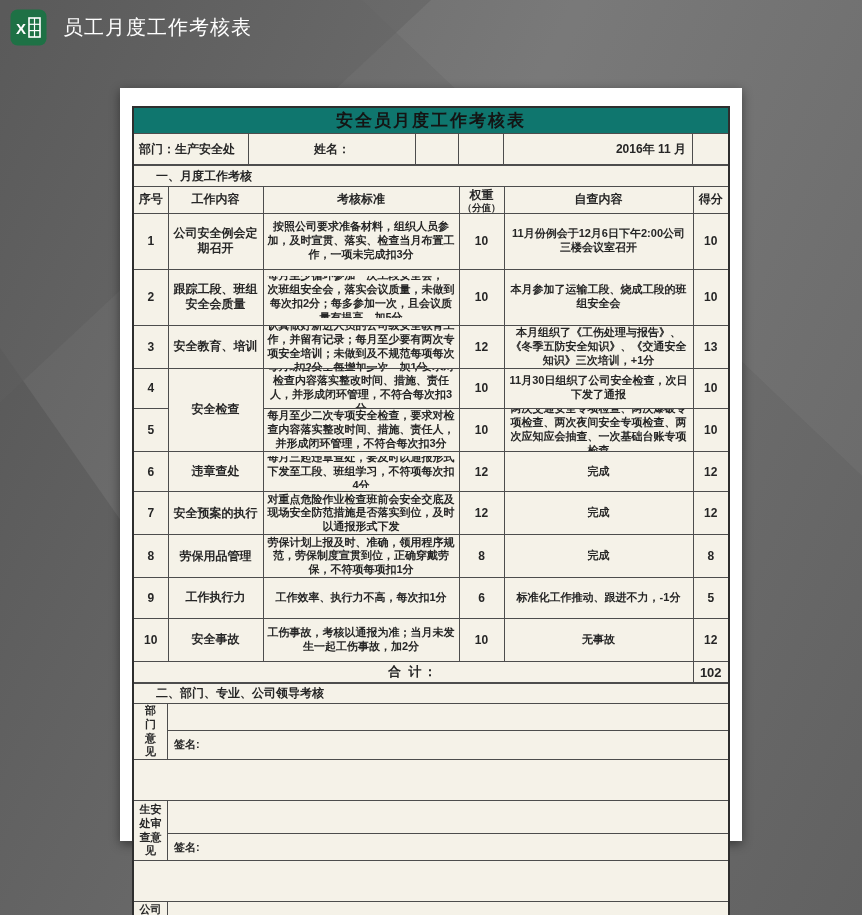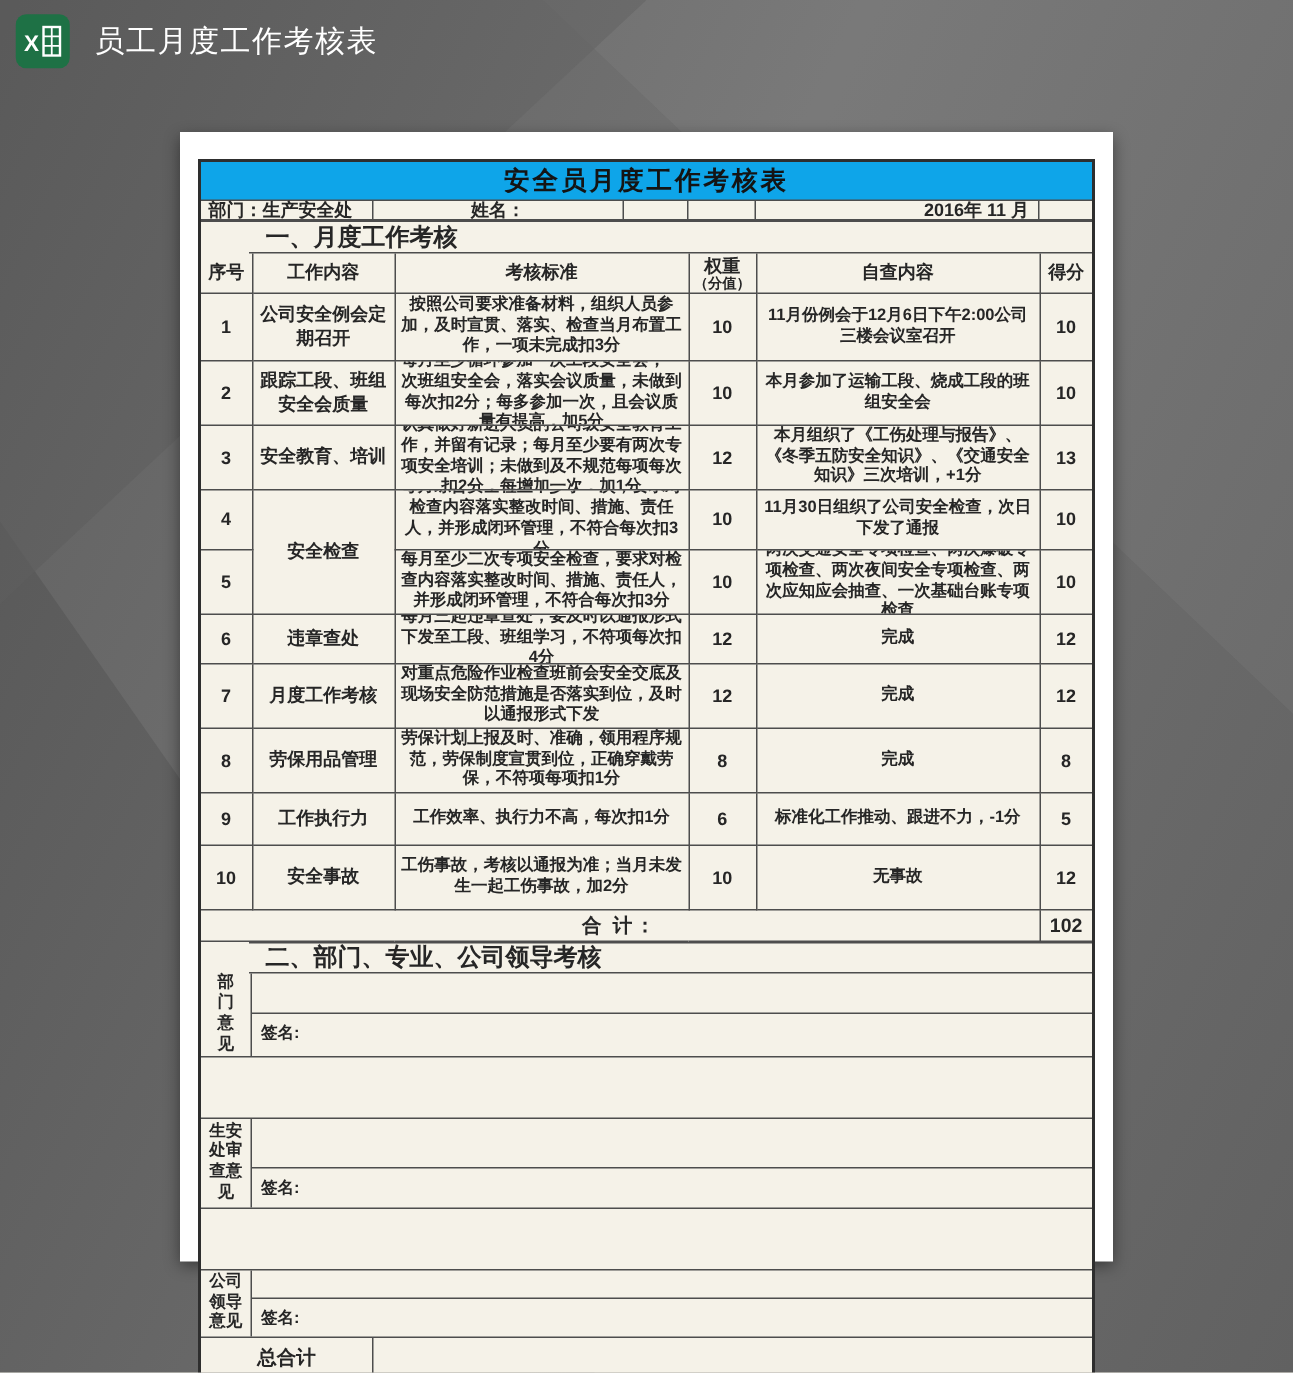--- a/index.html
+++ b/index.html
@@ -28,47 +28,47 @@
   .sheet {
     position:absolute; left:12px; top:18px; width:598px;
     background:#f5f2e8; border:2px solid #2e2e2e;
     color:#262626; font-weight:700;
   }
   .sheet .row { display:flex; border-bottom:1px solid #4d4d4d; }
   .cell { border-right:1px solid #4d4d4d; display:flex; align-items:center; }
   .cell:last-child { border-right:none; }
 
   .banner {
-    height:26px; background:#0ea5e9; border-bottom:1px solid #4d4d4d;
+    height:26px; background:#0f766e; border-bottom:1px solid #4d4d4d;
     display:flex; align-items:center; justify-content:center;
     font-size:17px; letter-spacing:2px; color:#141414;
   }
-  .info-row { height:14px; font-size:12px; border-bottom-width:2px !important;text-align:right; }
+  .info-row { height:32px; font-size:12px; border-bottom-width:2px !important;text-align:right; }
   .info-dept   { width:115px; padding-left:5px; }
   .info-name   { width:167px; justify-content:center; }
   .info-gap1   { width:43px; }
   .info-gap2   { width:45px; }
   .info-date   { width:189px; justify-content:flex-end; padding-right:6px; }
   .info-tail   { width:35px; }
 
   .section-row {
-    height:21px; display:flex; align-items:center; padding-left:11px;
-    font-size:16px; border-bottom:1px solid #4d4d4d;margin-left:32px;
+    height:21px; display:flex; align-items:center; padding-left:22px;
+    font-size:12px; border-bottom:1px solid #4d4d4d;
   }
   .section-row.heavy { border-top:1px solid #4d4d4d; }
 
   table.main { width:100%; border-collapse:collapse; table-layout:fixed; }
   table.main td, table.main th { border:1px solid #4d4d4d; text-align:center; vertical-align:middle; }
   table.main td:first-child, table.main th:first-child { border-left:none; }
   table.main td:last-child,  table.main th:last-child  { border-right:none; }
   table.main tr:first-child th { border-top:none;margin-top:32px; }
   th.colhead { height:24px; font-size:12px; }
   th.colhead .sub { display:block; font-size:9.5px; line-height:1; margin-top:-1px; }
   td.num   { font-size:12px; }
-  td.work  { font-size:12px; line-height:1.3; padding:1px 2px; }
+  td.work  { font-size:12px; line-height:1.3; padding:12px 2px; }
   td.score { font-size:12px; }
   .clip { display:flex; align-items:center; justify-content:center; overflow:hidden;
           padding:0 3px; font-size:11px; line-height:1.27; text-align:center; }
   .h45{height:44px} .h43{height:42px} .h40{height:39px} .h33{height:32px} .h35{height:34px}
   td.total-label { font-size:13px; height:21px; letter-spacing:2px;margin-top:36px; }
   td.total-score { font-size:13px; }
 
   .sig-block { display:flex; border-bottom:1px solid #4d4d4d; }
   .sig-block.heavy { border-top:1px solid #4d4d4d;margin-top:40px; }
   .sig-label {
@@ -208,21 +208,21 @@
               <div class="clip h33">每月三起违章查处，要及时以通报形式下发至工段、班组学习，不符项每次扣4分</div>
             </td>
         <td class="num">12</td>
         <td>
               <div class="clip h33">完成</div>
             </td>
         <td class="score">12</td>
       </tr>
       <tr>
         <td class="num">7</td>
-        <td class="work">月度工作考核</td>
+        <td class="work">安全预案的执行</td>
         <td>
               <div class="clip h43">对重点危险作业检查班前会安全交底及现场安全防范措施是否落实到位，及时以通报形式下发</div>
             </td>
         <td class="num">12</td>
         <td>
               <div class="clip h43">完成</div>
             </td>
         <td class="score">12</td>
       </tr>
       <tr>

